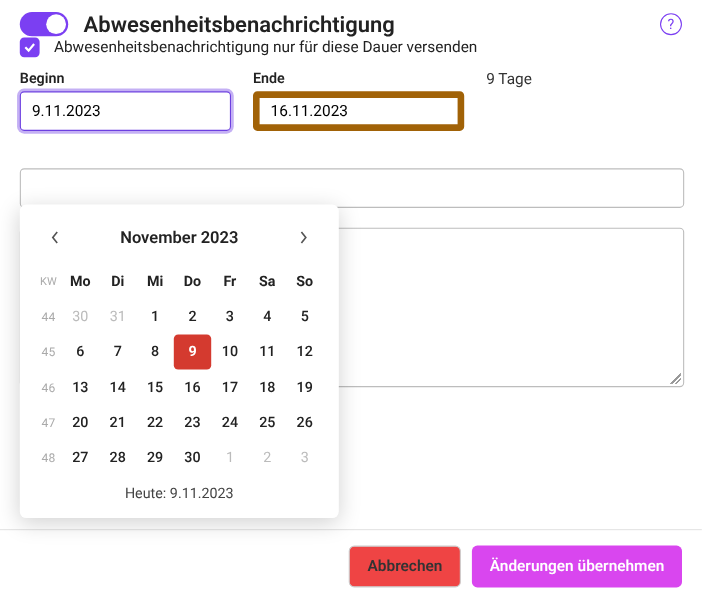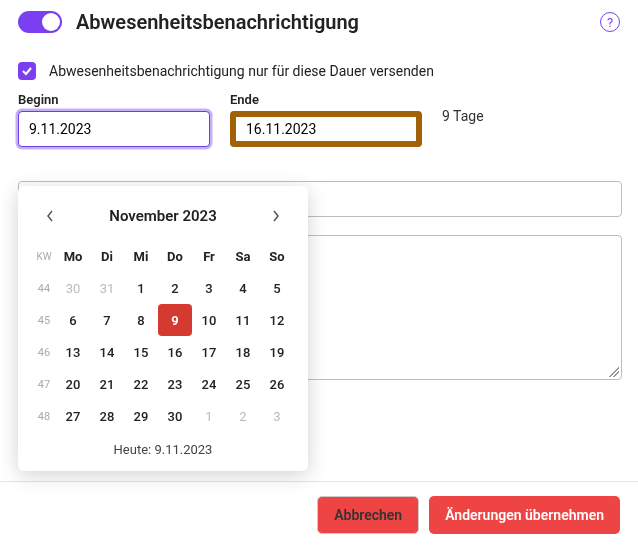--- a/index.html
+++ b/index.html
@@ -1,28 +1,28 @@
 <!DOCTYPE html>
 <html><head>
 <meta charset="utf-8">
 <style>
   * { box-sizing: border-box; margin: 0; padding: 0; }
   body { font-family: -apple-system, BlinkMacSystemFont, "Segoe UI", Roboto, sans-serif; background: #fff; width: 638px; height: 548px; overflow: hidden; color: #222; }
   .container { padding: 10px 18px 0 18px; position: relative; }
 
-  .header-row { display: flex; align-items: center; gap: 14px; margin-bottom: 28px; position: relative; }
+  .header-row { display: flex; align-items: center; gap: 14px; position: relative; }
   .toggle { width: 44px; height: 22px; background: #7b3ff2; border-radius: 11px; position: relative; cursor: pointer; }
   .toggle .knob { width: 18px; height: 18px; background: #fff; border-radius: 50%; position: absolute; top: 2px; right: 2px; }
   .title { font-size: 20px; font-weight: 600; }
   .help { position: absolute; right: 0; width: 20px; height: 20px; border: 1.5px solid #7b3ff2; border-radius: 50%; color: #7b3ff2; font-size: 13px; display: flex; align-items: center; justify-content: center; cursor: pointer; }
 
   .checkbox-row { display: flex; align-items: center; gap: 13px; margin-bottom: 12px; font-size: 14px; }
   .checkbox { width: 18px; height: 18px; background: #7b3ff2; border-radius: 4px; display: flex; align-items: center; justify-content: center; color: #fff; cursor: pointer; }
 
-  .dates-row { display: flex; gap: 20px; align-items: center; margin-bottom: 6px; }
+  .dates-row { display: flex; gap: 20px; align-items: flex-start; margin-bottom: 6px; }
   .field { display: flex; flex-direction: column; gap: 4px; }
   .label { font-size: 13px; font-weight: 600; }
   .date-input { height: 36px; width: 192px; border: 6px solid #a16207; border-radius: 4px; padding: 0 10px; font-size: 14px; outline: none; font-family: inherit; }
   .date-input.focused { border: 1px solid #6c3fe0; box-shadow: 0 0 0 2.5px rgba(124,80,230,0.45); }
   .days { font-size: 14px; color: #333; padding-bottom: 8px; }
 
   .text-input { height: 36px; width: 604px; border: 1px solid #bdbdbd; border-radius: 4px; margin-top: 34px; }
   .textarea { height: 145px; width: 604px; border: 1px solid #bdbdbd; border-radius: 4px; margin-top: 18px; resize: both; position: relative; }
   .textarea::after { content: ''; position: absolute; right: 2px; bottom: 2px; width: 10px; height: 10px; background: linear-gradient(135deg, transparent 50%, #999 50%, #999 60%, transparent 60%, transparent 70%, #999 70%, #999 80%, transparent 80%); }
 
@@ -36,21 +36,21 @@
   .dp-weekday { font-weight: 700; }
   .dp-wk { color: #aaa; font-size: 11px; }
   .dp-day { cursor: pointer; border-radius: 4px; font-weight: 500; }
   .dp-day.out { color: #bbb; font-weight: 400; }
   .dp-day.selected { background: #d43a2f; color: #fff; font-weight: 700; }
   .dp-today { text-align: center; font-size: 13px; color: #444; margin-top: 10px; cursor: pointer; }
 
   .footer { position: absolute; left: 0; right: 0; bottom: 0; border-top: 1px solid #e4e4e4; padding: 14px 18px; display: flex; justify-content: flex-end; gap: 10px; background: #fff; z-index: 5; }
   .btn { height: 38px; padding: 0 16px; border-radius: 5px; font-size: 14px; font-weight: 600; cursor: pointer; border: none; font-family: inherit; }
   .btn.secondary { background: #ef4444; border: 1px solid #ccc; color: #333; }
-  .btn.primary { background: #ef4444; color: #fff; }
+  .btn.primary { background: #d946ef; color: #fff; }
 </style>
 </head>
 <body>
 
 <div class="container">
 
   <div class="header-row">
     <div class="toggle">
         <div class="knob"></div>
       </div>

